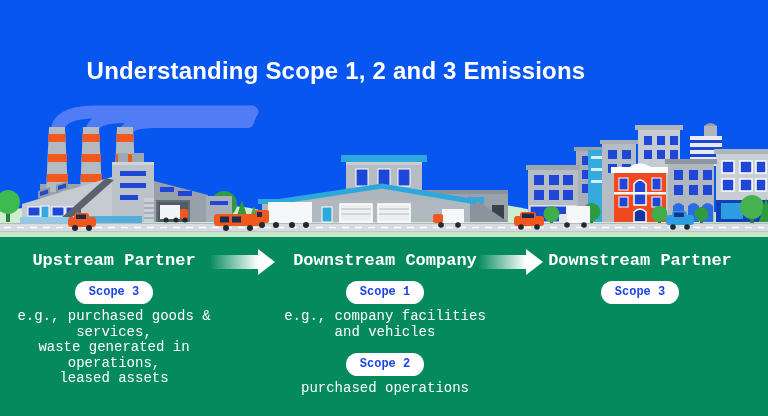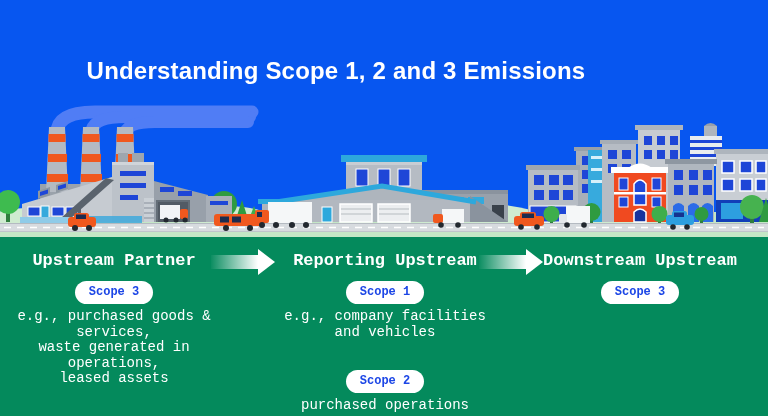--- a/index.html
+++ b/index.html
@@ -10,21 +10,21 @@
     color:#FFFFFF;font-size:24px;font-weight:700;letter-spacing:.2px;}
   .green-section{position:absolute;top:237px;left:0;width:768px;height:179px;background:#048A5C;}
   .col{position:absolute;text-align:center;color:#FFFFFF;font-family:Liberation Mono, monospace;}
   .col-1{left:4px;top:251px;width:220px;}
   .col-2{left:274px;top:251px;width:222px;}
   .col-3{left:527px;top:251px;width:226px;}
   .col-header{font-size:17px;font-weight:700;margin-bottom:11px;}
   .badge{display:inline-block;background:#FFFFFF;color:#1C46E6;font-weight:700;
     font-size:12px;line-height:16px;padding:3px 14px 4px;border-radius:14px;margin-bottom:5px;}
   .desc{font-size:14px;line-height:15.5px;white-space:pre-line;}
-  .desc.gap{margin-bottom:30px;}
+  .desc.gap{margin-bottom:13px;}
   .flow-arrow{position:absolute;display:flex;align-items:center;}
   .arrow-1{left:211px;top:249px;}
   .arrow-2{left:479px;top:249px;}
   .arrow-tail{width:47px;height:14px;background:linear-gradient(to right,rgba(255,255,255,0.03),#FFFFFF);}
   .arrow-head{width:0;height:0;border-top:13px solid transparent;border-bottom:13px solid transparent;
     border-left:17px solid #FFFFFF;}
 </style>
 </head>
 <body>
 
@@ -344,25 +344,25 @@
 
   <div class="col col-1">
     <div class="col-header">Upstream Partner</div>
     <div><span class="badge">Scope 3</span></div>
     <div class="desc">e.g., purchased goods &amp; services,
 waste generated in operations,
 leased assets</div>
   </div>
 
   <div class="col col-2">
-    <div class="col-header">Reporting Upstream</div>
+    <div class="col-header">Downstream Company</div>
     <div><span class="badge">Scope 1</span></div>
     <div class="desc gap">e.g., company facilities and vehicles</div>
     <div><span class="badge">Scope 2</span></div>
     <div class="desc">purchased operations</div>
   </div>
 
   <div class="col col-3">
-    <div class="col-header">Downstream Upstream</div>
+    <div class="col-header">Downstream Partner</div>
     <div><span class="badge">Scope 3</span></div>
   </div>
 
 </div>
 
 </body></html>

